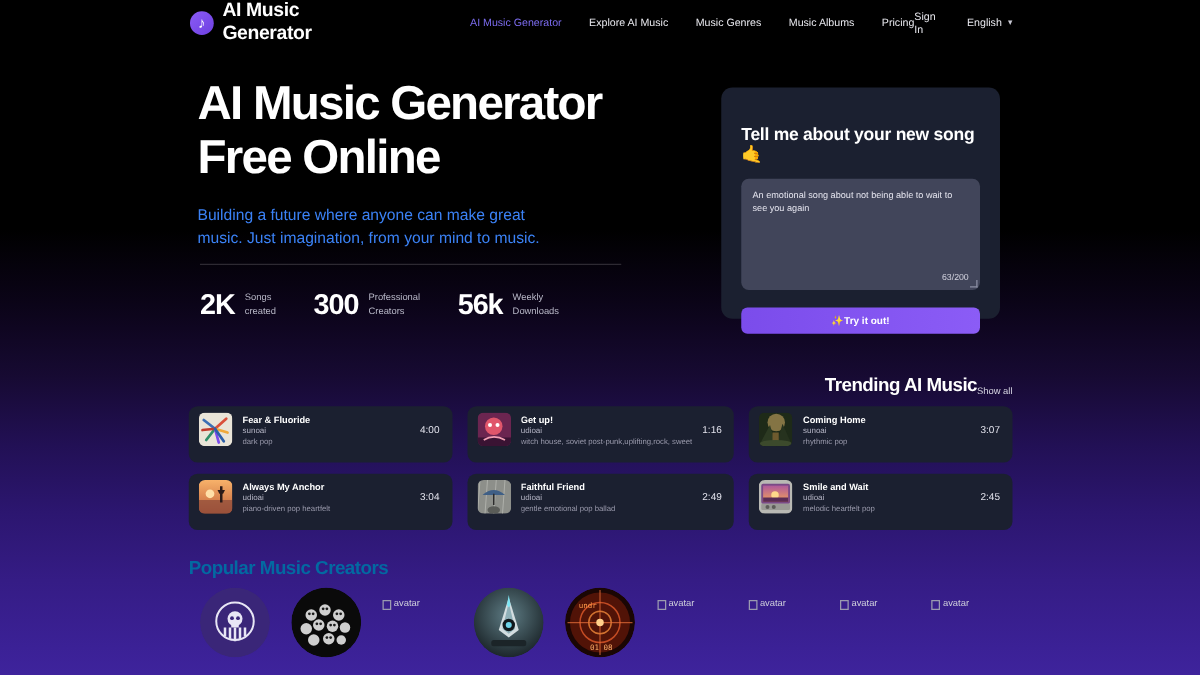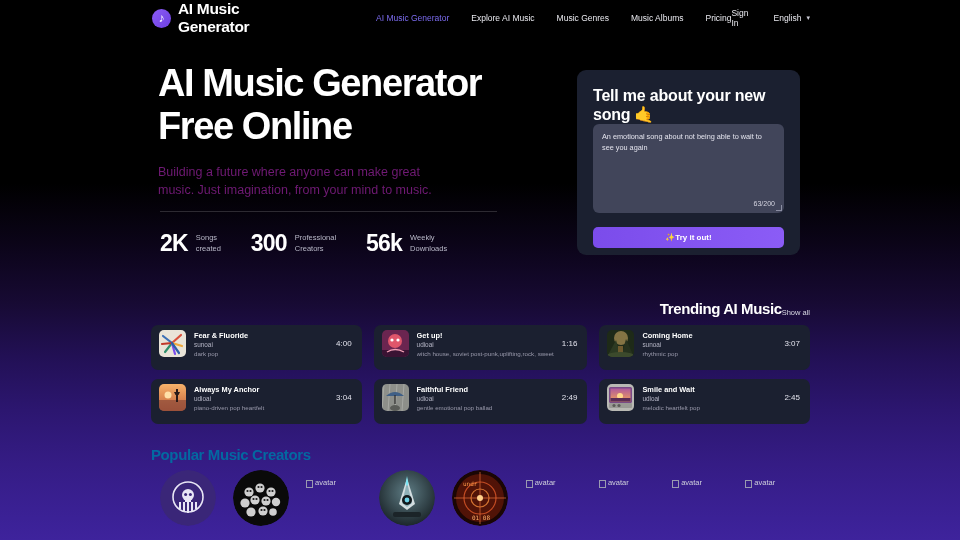--- a/index.html
+++ b/index.html
@@ -44,40 +44,40 @@
   .chev { font-size:7px; color:#c9c9d4; }
 
   
   .hero { position:absolute; top:62px; left:158px; width:360px; }
   .hero h1 {
     font-size:38px; line-height:1.14; font-weight:700;
     letter-spacing:-1.4px; color:#fff;
   }
   .hero p {
     margin-top:14px; font-size:12.5px; line-height:1.5;
-    color:#701a75; max-width:300px;
+    color:#3b82f6; max-width:300px;
   }
   .stats {
     position:absolute; top:211px; left:160px; width:337px;
     border-top:1px solid rgba(255,255,255,.16);
     padding-top:18px; display:flex; gap:0;
   }
   .stat { display:flex; align-items:center; gap:8px; }
   .stat + .stat { margin-left:30px; }
   .stat-num { font-size:23px; font-weight:700; letter-spacing:-.8px; color:#fff; }
   .stat-lbl { font-size:7.5px; line-height:1.35; color:#b9b9c8; }
 
   
   .card {
     position:absolute; top:70px; left:577px; width:223px; height:185px;
     background:#1b2030; border-radius:9px; padding:17px 16px 16px;
   }
-  .card h2 { font-size:16px; font-weight:700; color:#fff; letter-spacing:-.2px; }
+  .card h2 { font-size:14px; font-weight:700; color:#fff; letter-spacing:-.2px;margin-top:12px; }
   .ta-wrap {
-    position:relative; margin-top:0;
+    position:relative; margin-top:12px;
     background:#41455a; border-radius:6px; height:89px; padding:8px 9px;
   }
   .ta-text { font-size:7.3px; line-height:1.5; color:#e4e4ee; }
   .counter { position:absolute; right:9px; bottom:6px; font-size:7px; color:#d4d4e0; }
   .resize {
     position:absolute; right:2px; bottom:2px; width:6px; height:6px;
     border-right:1px solid #8b8ea3; border-bottom:1px solid #8b8ea3;
   }
   .cta {
     margin-top:14px; width:100%; height:21px; border:0; border-radius:5px;

